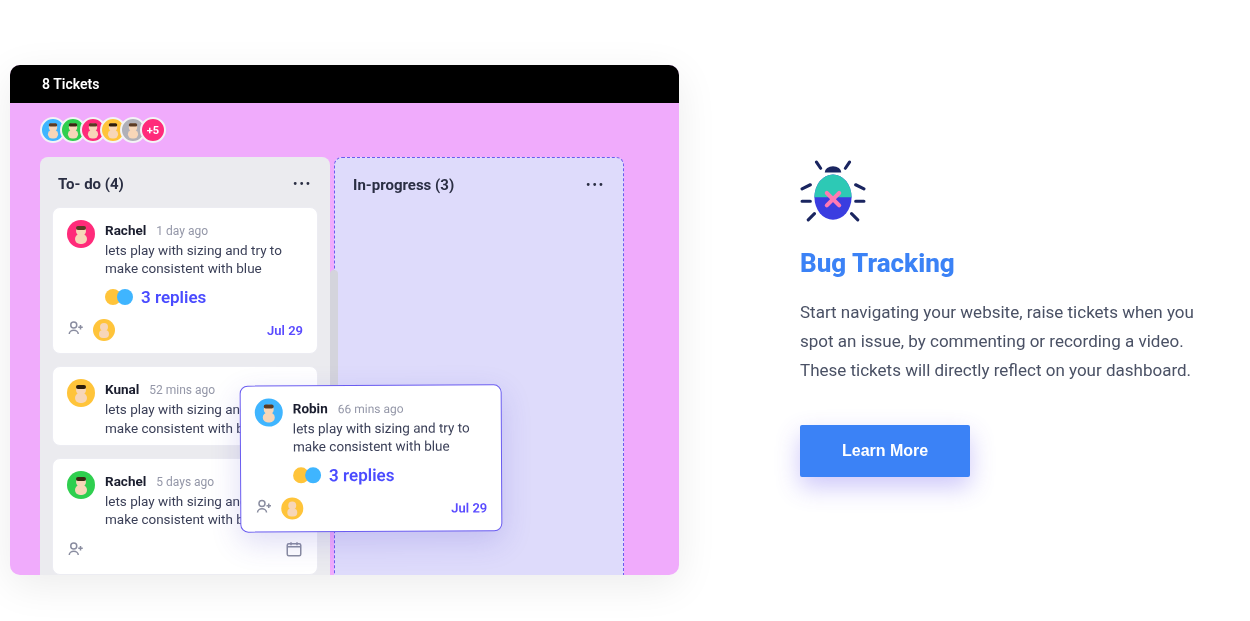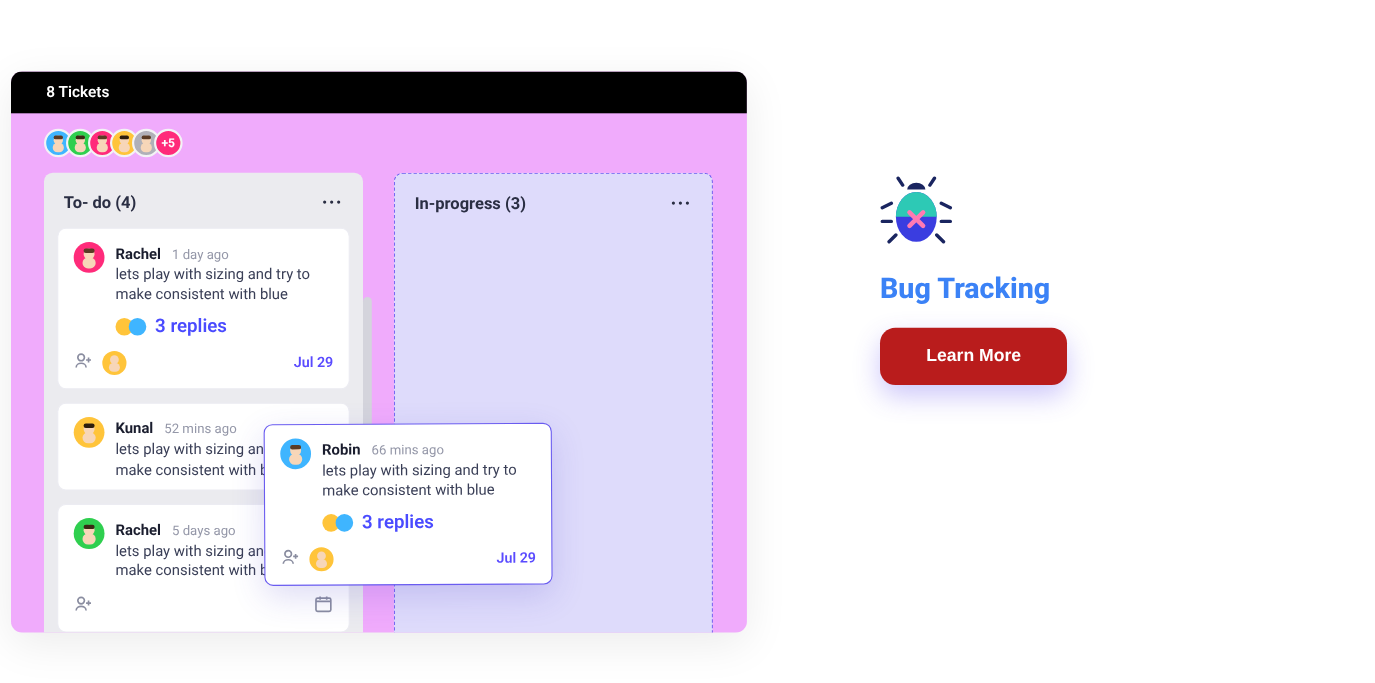--- a/index.html
+++ b/index.html
@@ -57,21 +57,21 @@
   .avatar svg { width: 100%; height: 100%; }
   .avatar.more {
     background: #ff2b7a;
     color: #fff;
     font-size: 11px;
     font-weight: 700;
     display:flex; align-items:center; justify-content:center;
   }
   .columns {
     display: flex;
-    gap: 28px;
+    gap: 4px;
   }
   .column {
     border-radius: 8px;
     padding: 12px;
   }
   .column.todo {
     width: 290px;
     background: #ebebef;
   }
   .column.inprogress {
@@ -156,27 +156,27 @@
     margin-bottom: 20px;
   }
   .feature-desc {
     font-size: 17px;
     line-height: 1.7;
     color:#4a5165;
     margin-bottom: 40px;
     max-width: 430px;
   }
   .learn-more {
-    background:#b91c1c;
+    background:#3b82f6;
     color:#fff;
     font-weight:700;
     font-size:16px;
     border:none;
     padding:17px 42px;
-    border-radius:14px;
+    border-radius:2px;
     cursor:pointer;
     box-shadow:0 10px 24px rgba(91,70,239,0.3);
   }
 </style>
 </head>
 <body>
 
 <div class="layout">
   <div class="left">
     <div class="app-window">
@@ -374,15 +374,16 @@
       <svg viewBox="0 0 64 64">
         <path d="M20 8 l-4-6 M44 8 l4-6" stroke="#1a2560" stroke-width="3" stroke-linecap="round"></path>
         <path d="M24 12 a8 6 0 0 1 16 0" fill="#1a2560"></path>
         <ellipse cx="32" cy="36" rx="18" ry="22" fill="#3a3de0"></ellipse>
         <path d="M14 36 a18 22 0 0 1 36 0 z" fill="#2dc9b5"></path>
         <path d="M10 24 l-8 4 M10 40 l-8 0 M14 52 l-6 6 M54 24 l8 4 M54 40 l8 0 M50 52 l6 6" stroke="#1a2560" stroke-width="3" stroke-linecap="round"></path>
         <path d="M26 32 l12 12 M38 32 l-12 12" stroke="#ff7ab3" stroke-width="4" stroke-linecap="round"></path>
       </svg>
     </div>
     <h2 class="feature-title">Bug Tracking</h2>
+    <p class="feature-desc">Start navigating your website, raise tickets when you spot an issue, by commenting or recording a video. These tickets will directly reflect on your dashboard.</p>
     <button class="learn-more">Learn More</button>
   </div>
 </div>
 
 </body></html>

